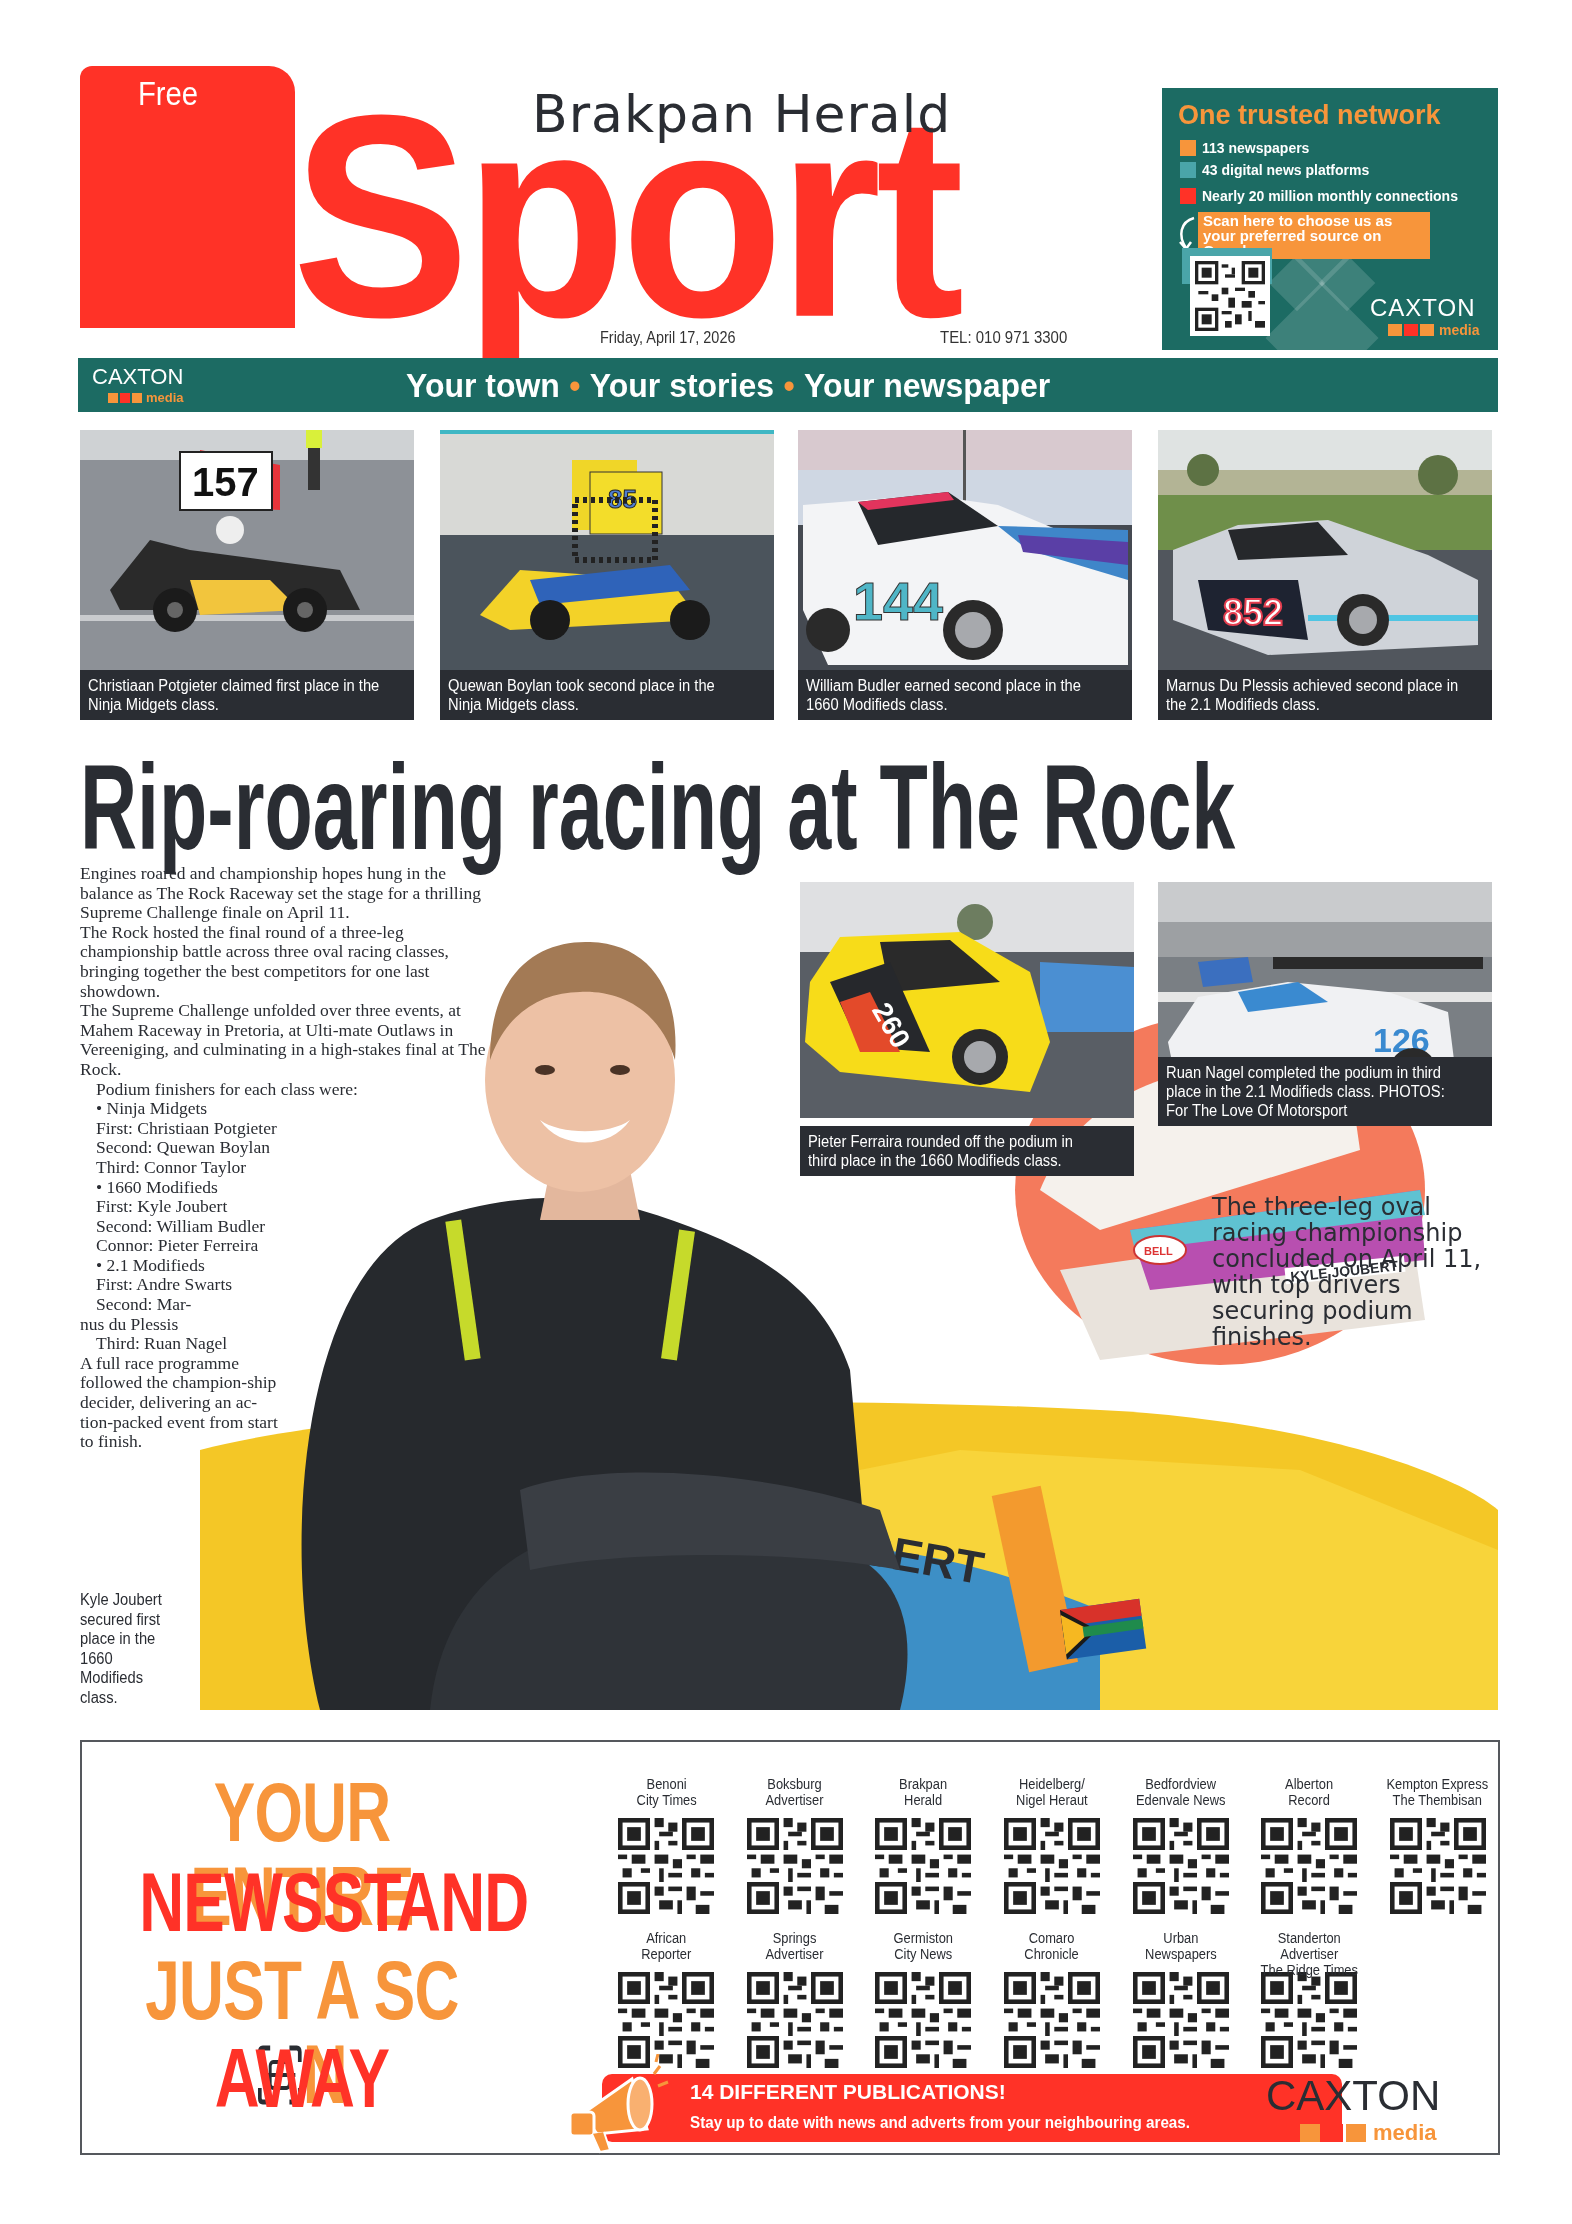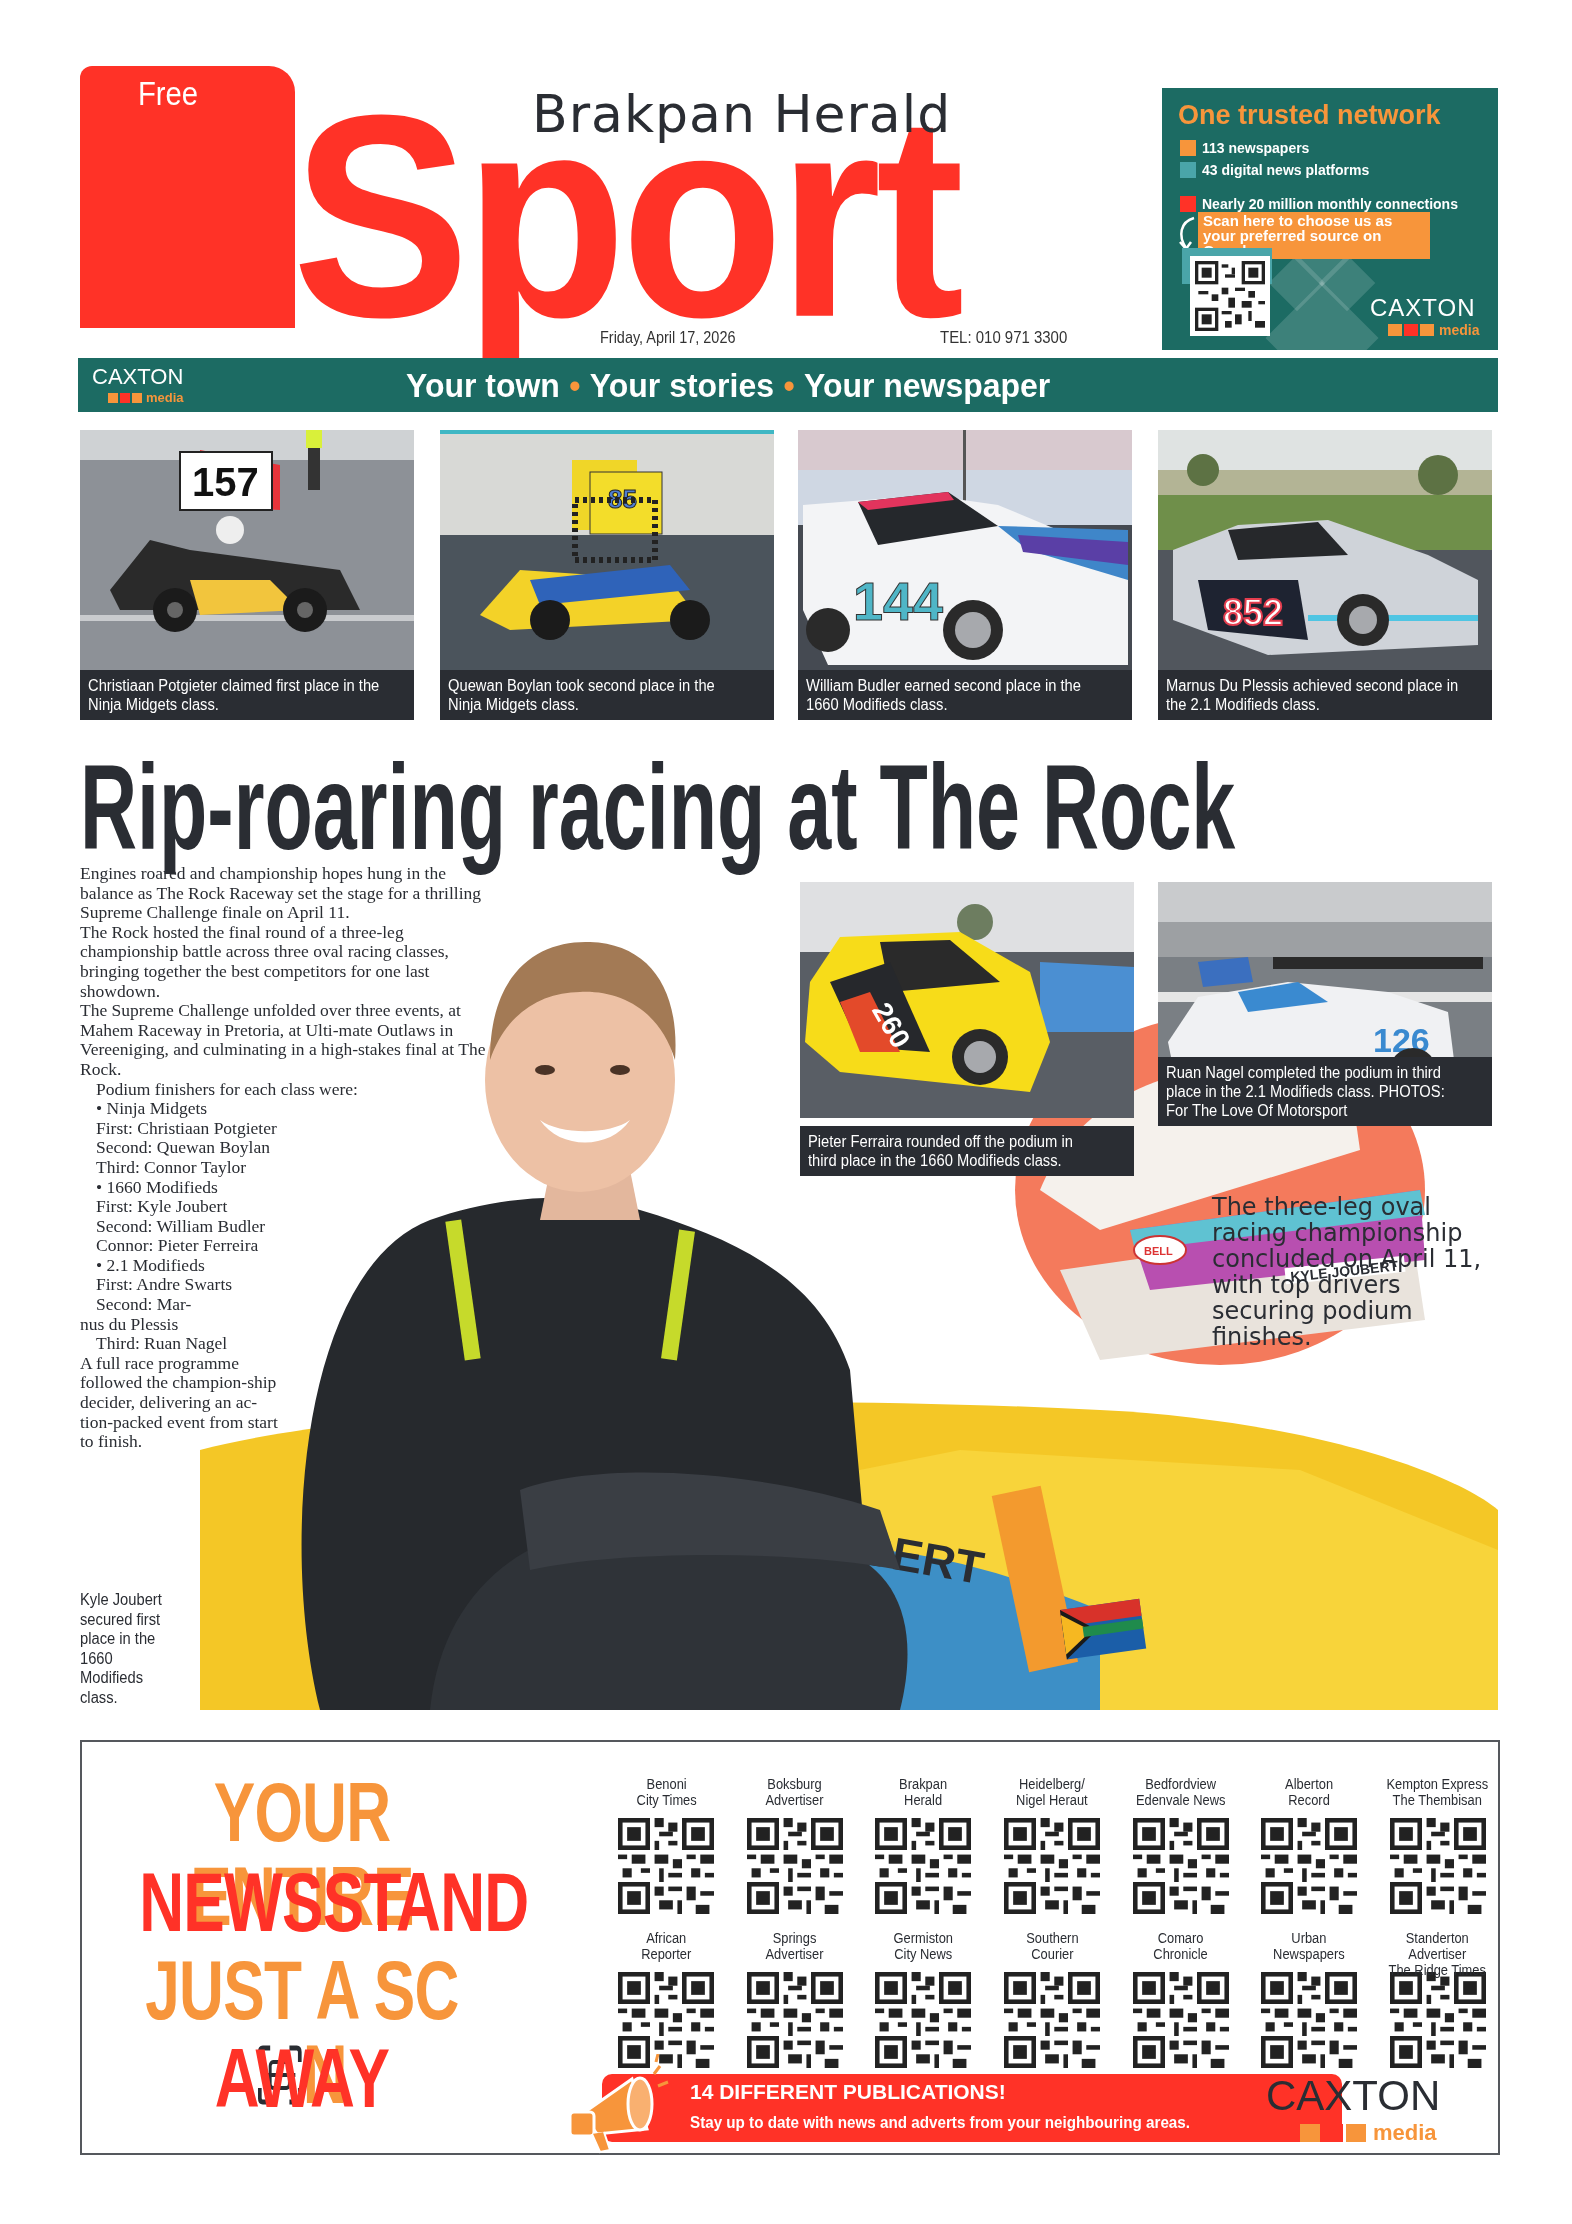--- a/index.html
+++ b/index.html
@@ -92,21 +92,21 @@
   <div class="deco" style="left:120px;top:210px;width:80px;height:80px;"></div>
   <div class="title">One trusted network</div>
   <div class="stat" style="top:52px;">
     <span class="sq" style="background:#f7953b"></span>
     <span>113 newspapers</span>
   </div>
   <div class="stat" style="top:74px;">
     <span class="sq" style="background:#4aa5a9"></span>
     <span>43 digital news platforms</span>
   </div>
-  <div class="stat" style="top:108px;">
+  <div class="stat" style="top:100px;">
     <span class="sq" style="background:#ff3227"></span>
     <span>Nearly 20 million monthly connections</span>
   </div>
   <div class="scan">Scan here to choose us as your preferred source on Google</div>
   <svg style="position:absolute;left:12px;top:126px;" width="26" height="40" viewBox="0 0 26 40">
     <path d="M20 4 C6 8 4 22 12 34" stroke="#fff" stroke-width="2.5" fill="none"></path>
     <path d="M6 28 L12 35 L17 28" stroke="#fff" stroke-width="2.5" fill="none"></path>
   </svg>
   <div class="qr-bg"></div>
   <div class="qr">
@@ -448,29 +448,20 @@
           <div>Advertiser</div>
         </div>
         <svg class="qrbox" viewBox="0 0 21 21">
           <use href="#qrpat"></use>
         </svg>
       </div>
     <div class="pub">
         <div class="nm">
           <div>Germiston</div>
           <div>City News</div>
-        </div>
-        <svg class="qrbox" viewBox="0 0 21 21">
-          <use href="#qrpat"></use>
-        </svg>
-      </div>
-    <div class="pub">
-        <div class="nm">
-          <div>Southern</div>
-          <div>Courier</div>
         </div>
         <svg class="qrbox" viewBox="0 0 21 21">
           <use href="#qrpat"></use>
         </svg>
       </div>
     <div class="pub">
         <div class="nm">
           <div>Comaro</div>
           <div>Chronicle</div>
         </div>

